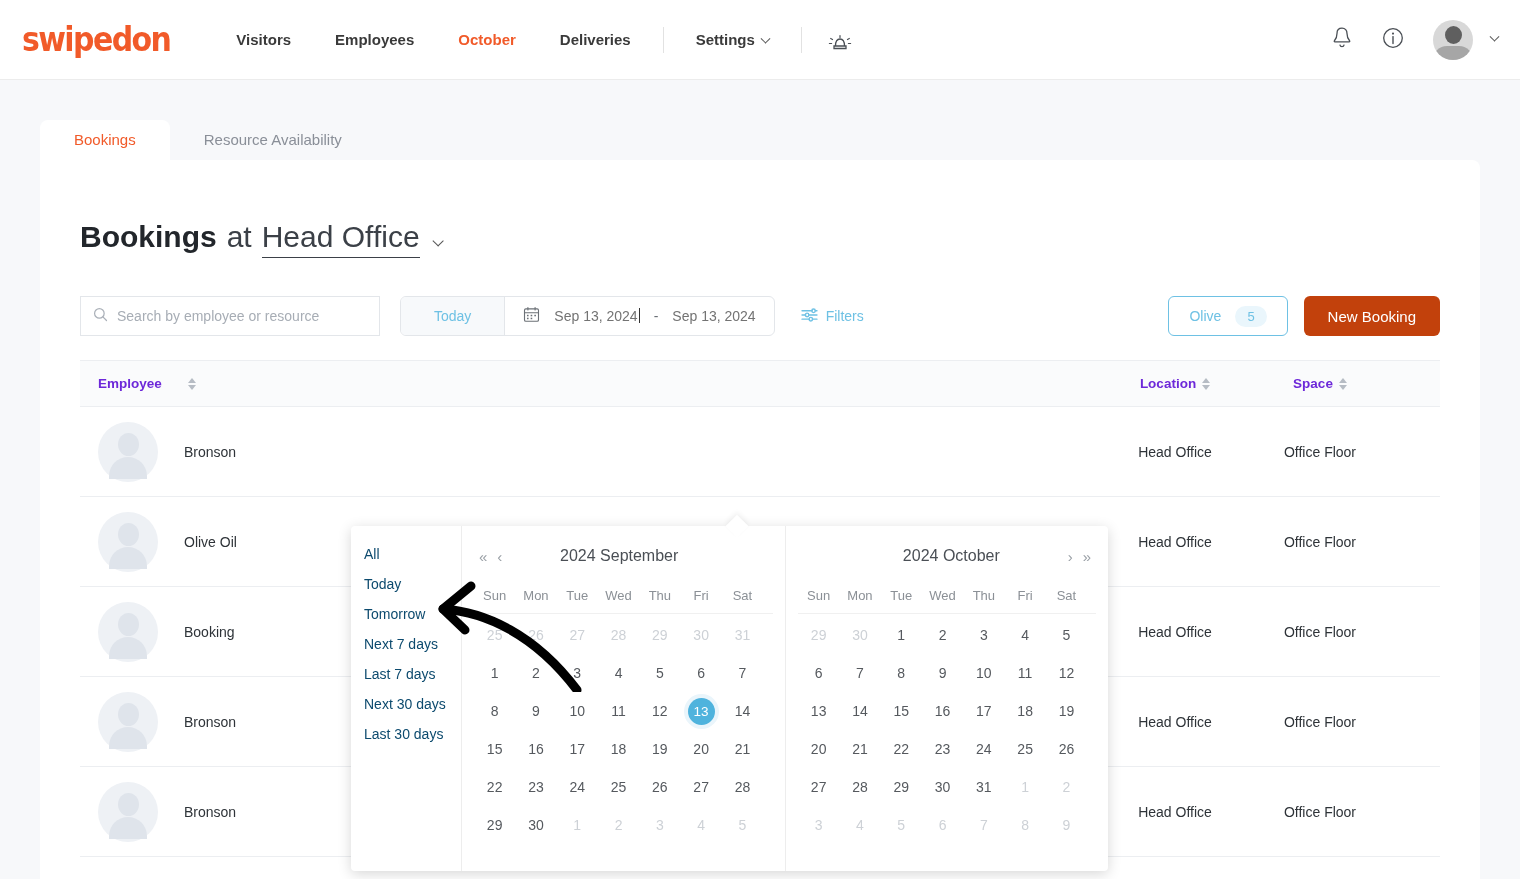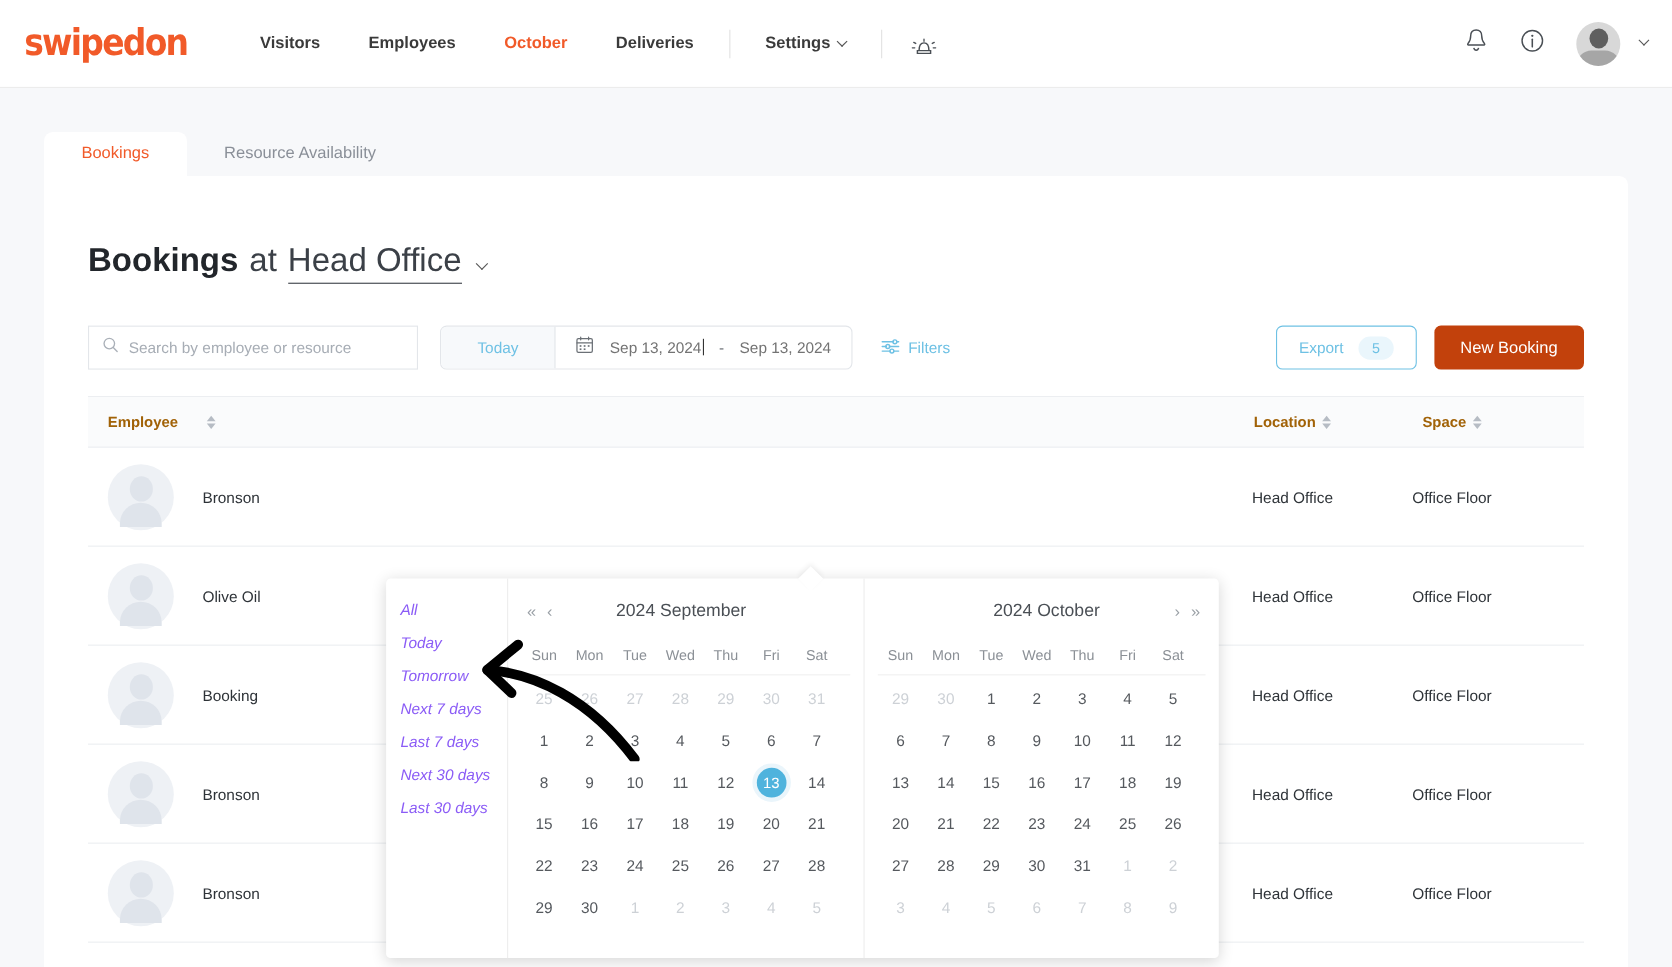--- a/index.html
+++ b/index.html
@@ -139,21 +139,21 @@
     height: 40px; background: #c2410c; border-radius: 6px;
     display: flex; align-items: center; padding: 0 24px;
     color: #fff; font-size: 15px; cursor: pointer;
   }
 
   
   .table { margin: 24px 40px 0 40px; border-top: 1px solid #eceef1; }
   .thead {
     display: flex; height: 46px; align-items: center;
     background: #fafbfc; border-bottom: 1px solid #eceef1;
-    font-size: 13.5px; color: #a16207; font-weight: bold;
+    font-size: 13.5px; color: #6d28d9; font-weight: bold;
   }
   .th { display: flex; align-items: center; gap: 6px; }
   .sort-ic { display: inline-flex; flex-direction: column; gap: 2px; }
   .sort-ic i {
     width: 0; height: 0; border-left: 4px solid transparent;
     border-right: 4px solid transparent; display: block;
   }
   .sort-ic i.up { border-bottom: 5px solid #b6bcc4; }
   .sort-ic i.dn { border-top: 5px solid #b6bcc4; }
 
@@ -193,22 +193,22 @@
   .popover .caret {
     position: absolute; top: -8px; left: 378px; width: 16px; height: 16px;
     background: #fff; transform: rotate(45deg);
     box-shadow: -2px -2px 5px rgba(0,0,0,.06);
   }
   .presets {
     width: 111px; border-right: 1px solid #ededed; padding-top: 13px;
     display: flex; flex-direction: column;
   }
   .preset {
-    font-size: 14px; color: #8b5cf6; padding: 7px 0 7px 13px;
-    cursor: pointer; white-space: nowrap; font-style: italic;
+    font-size: 14px; color: #0c4a6e; padding: 7px 0 7px 13px;
+    cursor: pointer; white-space: nowrap;
   }
   .cal {
     width: 323px; padding: 16px 12px 0 12px; position: relative;
   }
   .cal + .cal { border-left: 1px solid #ededed; }
   .cal-head {
     display: flex; align-items: center; height: 28px; font-size: 16px;
     color: #4a4f55; position: relative;
   }
   .cal-title { flex: 1; text-align: center; }
@@ -342,21 +342,21 @@
           <circle cx="13.3" cy="4" r="1.9" stroke="#6ec1e4" stroke-width="1.4"></circle>
           <circle cx="6.4" cy="8.5" r="1.9" stroke="#6ec1e4" stroke-width="1.4"></circle>
           <circle cx="10.4" cy="13" r="1.9" stroke="#6ec1e4" stroke-width="1.4"></circle>
         </svg>
       </span>
       <span>Filters</span>
     </div>
 
     <div class="right-btns">
       <div class="export-btn">
-        <span>Export</span>
+        <span>Olive</span>
         <span class="badge">5</span>
       </div>
       <div class="newbooking-btn">New Booking</div>
     </div>
   </div>
 
   <div class="table">
     <div class="thead">
       <div class="c-emp th">
         <span>Employee</span>

